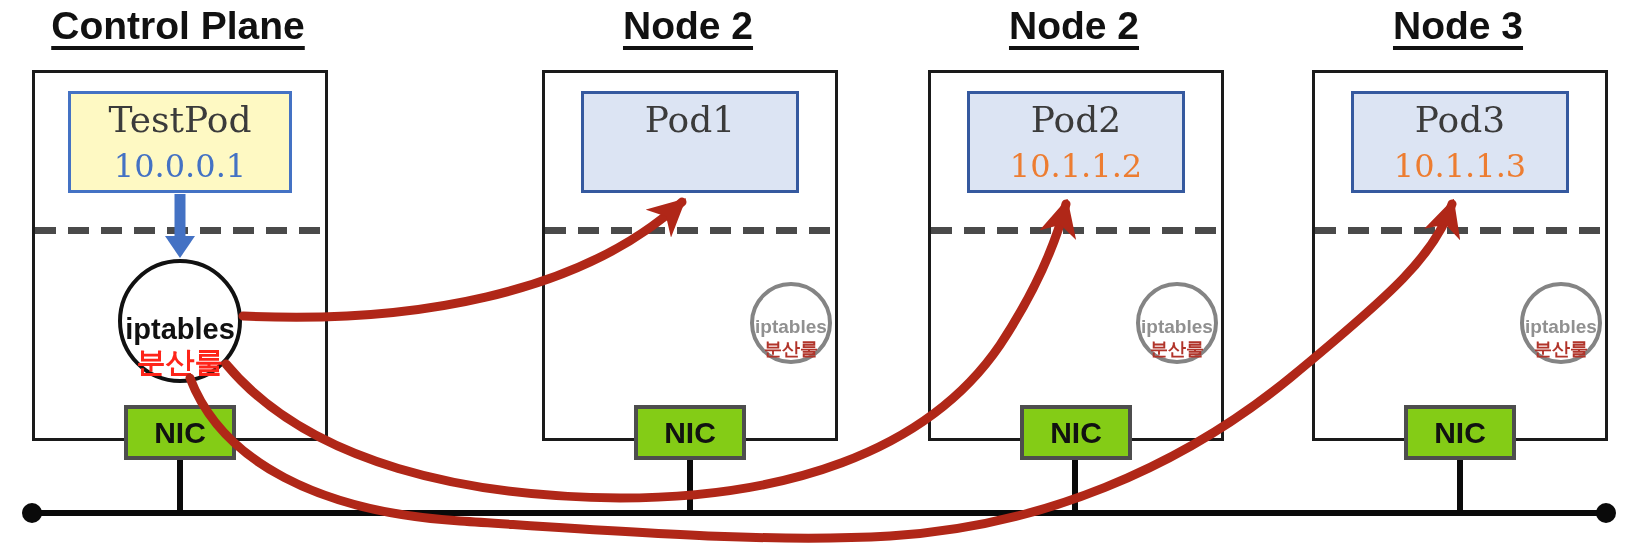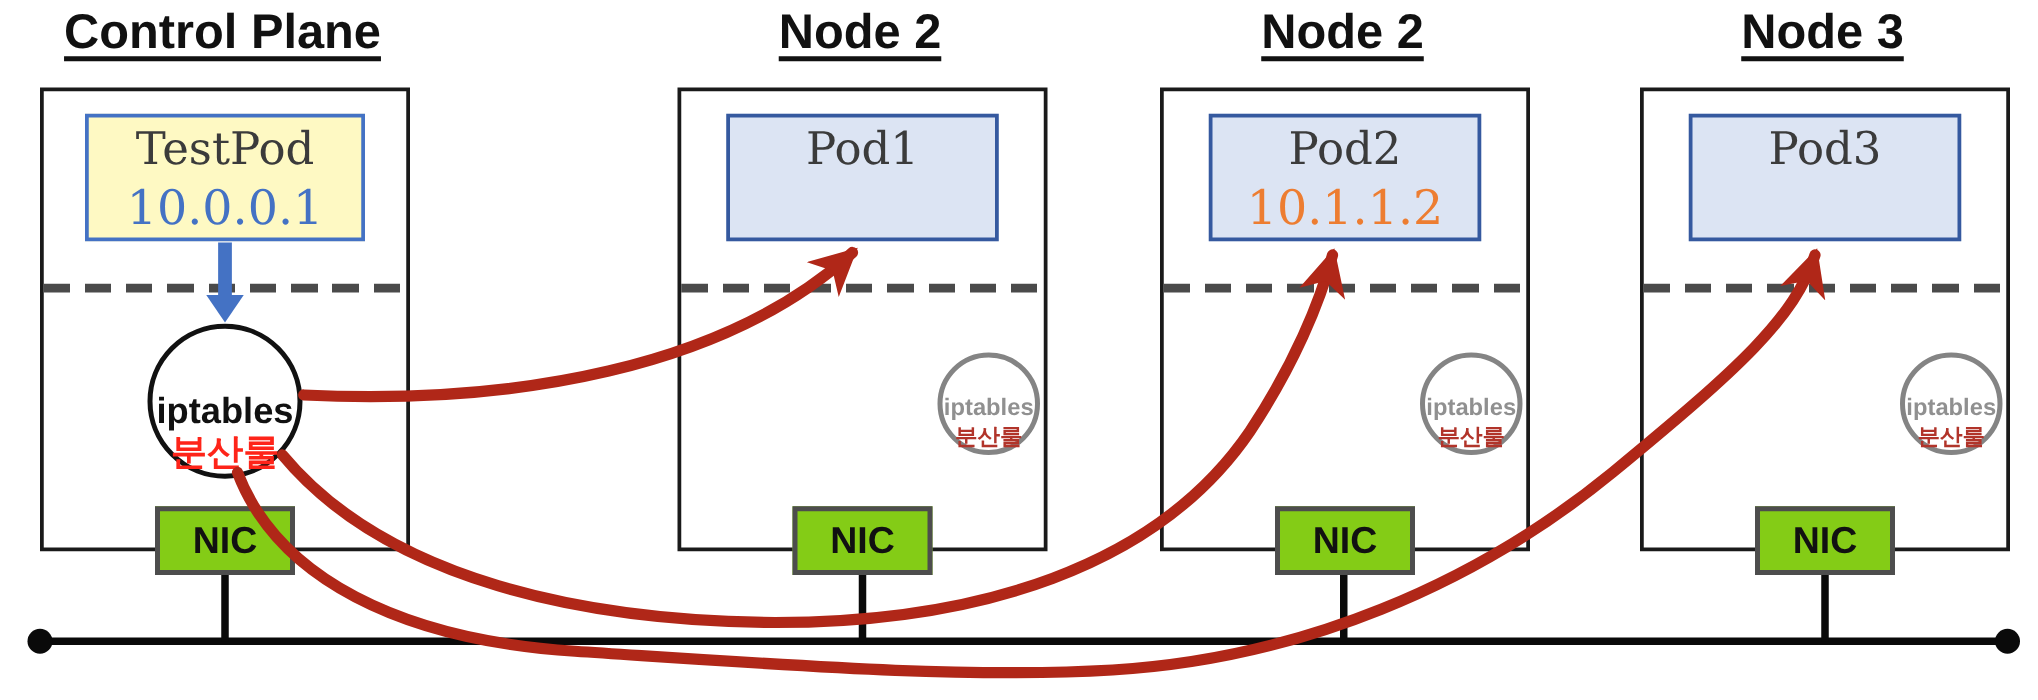--- a/index.html
+++ b/index.html
@@ -40,21 +40,21 @@
     text-align:center;
   }
   .node.cp .pod-box{width:224px;background:#fef9c3;border-color:#4472c4;}
   .pod-name{
     font-family:"DejaVu Serif", serif;
     font-size:36px;line-height:50px;color:#3b3b3b;
     margin-top:1px;white-space:nowrap;
   }
   .pod-ip{
     font-family:"DejaVu Serif", serif;
-    font-size:38px;line-height:42px;color:#ed7d31;white-space:nowrap;
+    font-size:32px;line-height:42px;color:#ed7d31;white-space:nowrap;
   }
   .node.cp .pod-ip{color:#4472c4;}
   
   .divider{
     position:absolute;top:154px;left:0;right:0;height:7px;
     background:repeating-linear-gradient(90deg,#4a4a4a 0 21px,transparent 21px 33px);
   }
   
   .ipt-circle{
     position:absolute;border-radius:50%;
@@ -146,20 +146,21 @@
       </div>
       <div class="nic-box">NIC</div>
     </div>
   </div>
 
   <div class="node worker" style="left:1312px">
     <div class="node-title">Node 3</div>
     <div class="node-box">
       <div class="pod-box">
         <div class="pod-name">Pod3</div>
+        <div class="pod-ip">10.1.1.3</div>
       </div>
       <div class="divider"></div>
       <div class="ipt-circle">
         <div class="ipt-label">iptables</div>
         <div class="ipt-rule">분산룰</div>
       </div>
       <div class="nic-box">NIC</div>
     </div>
   </div>
 

